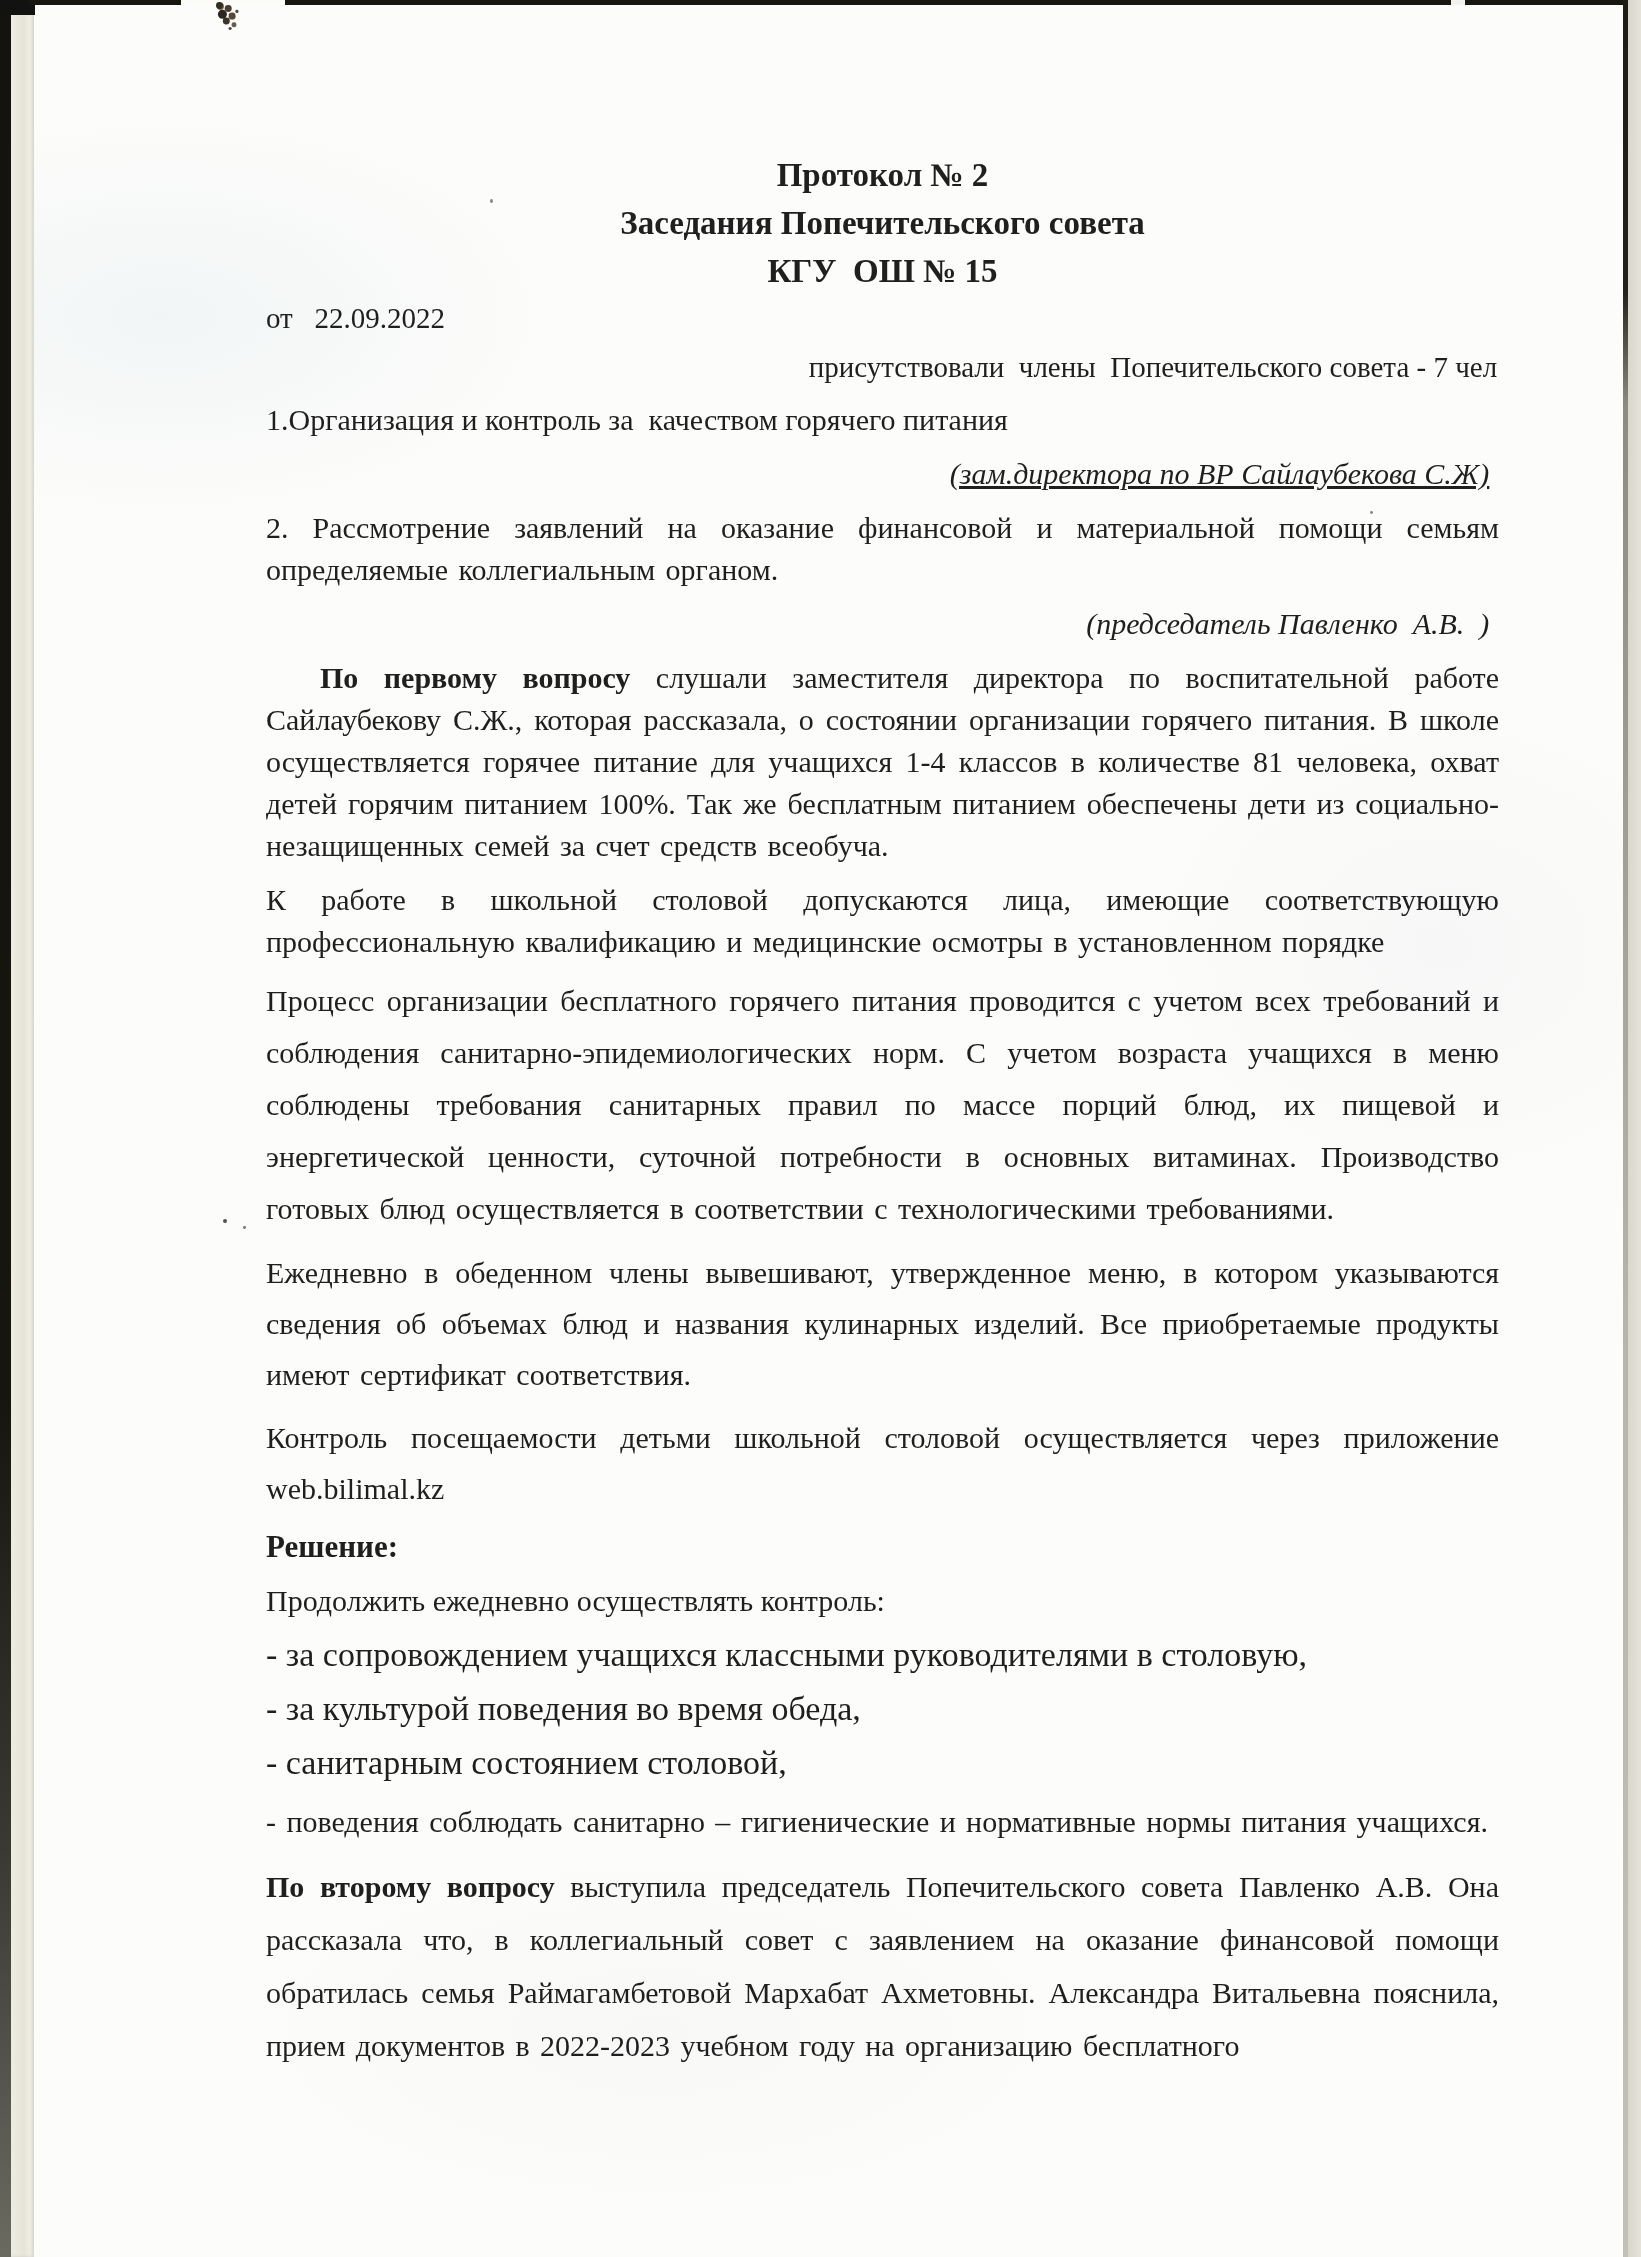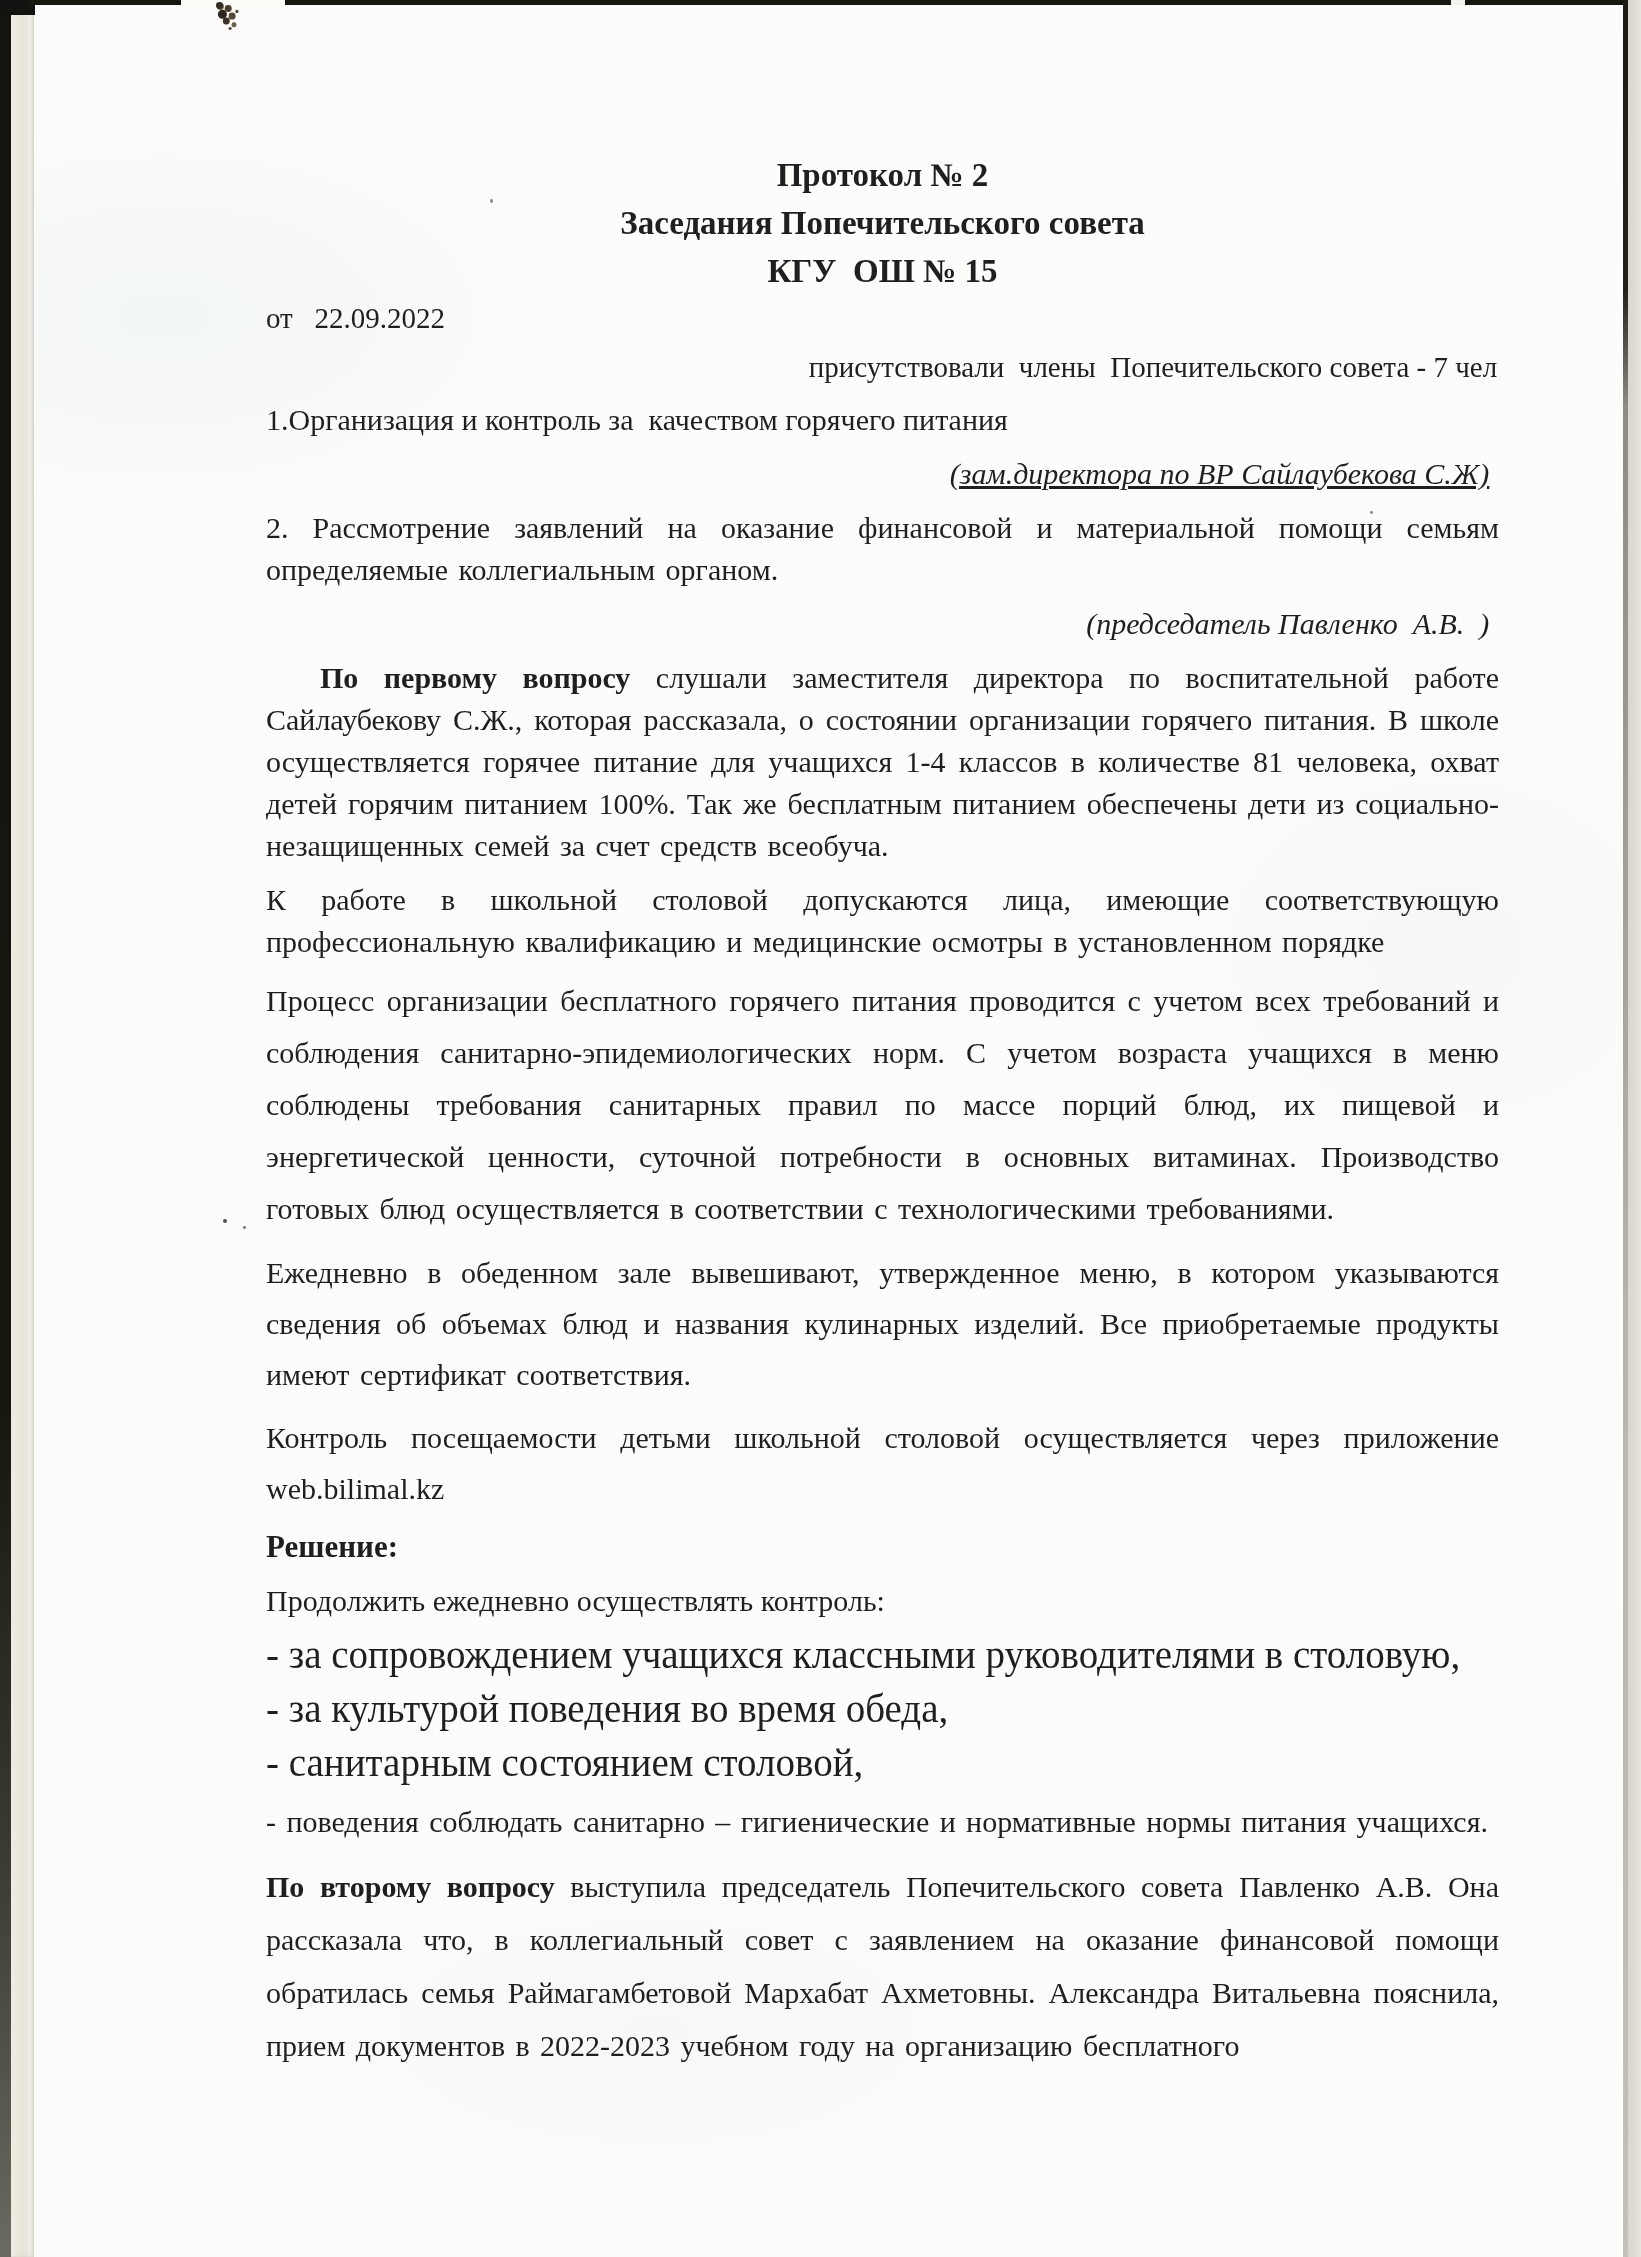--- a/index.html
+++ b/index.html
@@ -53,21 +53,21 @@
   .attr1{margin-top:7.7px;text-decoration:underline;}
   .attr2{margin-top:21px;}
   .item2{font-size:30px;line-height:42px;margin-top:19.3px;text-align:justify;word-spacing:2.9px;}
   .para-tight{font-size:30px;line-height:42px;text-align:justify;word-spacing:2.9px;}
   .para-loose{font-size:30px;line-height:52px;text-align:justify;word-spacing:2.9px;}
   .q1{margin-top:89px;text-indent:54px;}
   .process{margin-top:3.9px;}
   .menu,.control{line-height:51px;}
   .dec-head{font-weight:bold;font-size:31px;line-height:42px;margin-top:5.8px;}
   .dec-intro{font-size:30px;line-height:42px;}
-  .dec-item{font-size:39px;line-height:42px;}
+  .dec-item{font-size:34px;line-height:42px;}
   .dec-item-wrap{font-size:30px;line-height:52px;text-align:justify;word-spacing:2.9px;}
   .q2{margin-top:15.4px;line-height:53px;}
   b{font-weight:bold;}
 </style>
 </head>
 <body>
 
 <div class="scan">
 
   <div class="edge-left-black"></div>
@@ -103,21 +103,21 @@
     <p class="item2">2. Рассмотрение заявлений на оказание  финансовой и материальной помощи семьям определяемые коллегиальным органом.</p>
 
     <p class="attr attr2 pre">(председатель Павленко  А.В.  )</p>
 
     <p class="para-tight q1"><b>По первому вопросу</b><span> слушали заместителя директора по воспитательной работе Сайлаубекову С.Ж., которая рассказала, о состоянии организации горячего питания. В школе осуществляется горячее питание для учащихся 1-4 классов в количестве 81 человека, охват детей горячим питанием 100%. Так же бесплатным питанием обеспечены дети из социально-незащищенных семей за счет средств всеобуча.</span></p>
 
     <p class="para-tight">К работе в школьной столовой допускаются лица, имеющие соответствующую профессиональную квалификацию и медицинские осмотры в установленном порядке</p>
 
     <p class="para-loose process">Процесс организации бесплатного горячего питания проводится с учетом всех требований и соблюдения санитарно-эпидемиологических норм. С учетом возраста учащихся в меню соблюдены требования санитарных правил по массе порций блюд, их пищевой и энергетической ценности, суточной потребности в основных витаминах. Производство готовых блюд осуществляется в соответствии с технологическими требованиями.</p>
 
-    <p class="para-loose menu">Ежедневно в обеденном зале вывешивают, утвержденное меню, в котором указываются сведения об объемах блюд и названия кулинарных изделий. Все приобретаемые продукты имеют сертификат соответствия.</p>
+    <p class="para-loose menu">Ежедневно в обеденном члены вывешивают, утвержденное меню, в котором указываются сведения об объемах блюд и названия кулинарных изделий. Все приобретаемые продукты имеют сертификат соответствия.</p>
 
     <p class="para-loose control">Контроль посещаемости детьми школьной столовой осуществляется через приложение web.bilimal.kz</p>
 
     <p class="dec-head">Решение:</p>
 
     <p class="dec-intro">Продолжить ежедневно осуществлять контроль:</p>
 
     <p class="dec-item">- за сопровождением учащихся классными руководителями в столовую,</p>
     <p class="dec-item">- за культурой поведения во время обеда,</p>
     <p class="dec-item">- санитарным состоянием столовой,</p>

